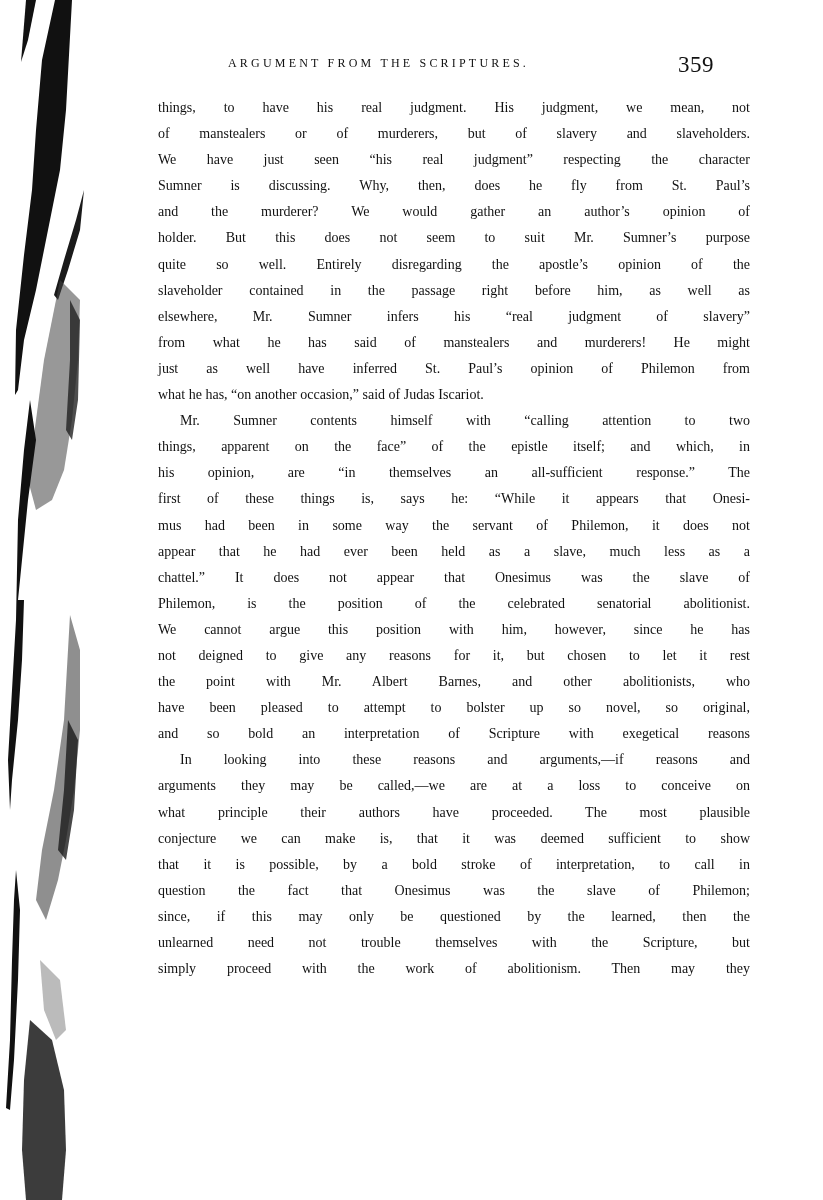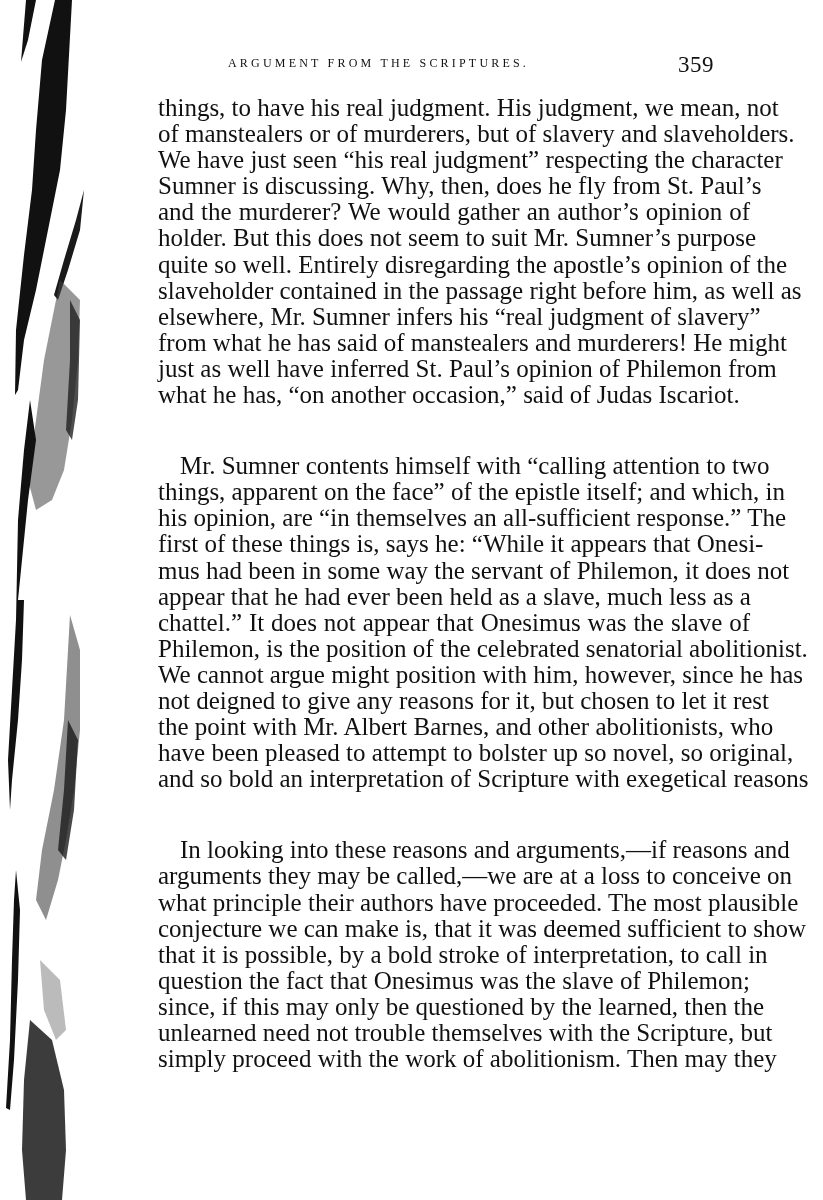--- a/index.html
+++ b/index.html
@@ -35,36 +35,35 @@
       top: 52px;
       left: 678px;
       font-size: 23px;
       letter-spacing: 0.5px;
     }
     .text-block {
       position: absolute;
       top: 95px;
       left: 158px;
       width: 592px;
-      font-size: 25px;
+      font-size: 14px;
       line-height: 26.1px;
     }
     .line {
       display: block;
       white-space: nowrap;
       text-align: justify;
       text-align-last: justify;
       height: 26.1px;
     }
     .line.last {
       text-align-last: left;
     }
     .line.indent {
       padding-left: 22px;
-      margin-top: 45px;
     }
   </style>
 </head>
 <body>
 
 <svg class="binding-edge" viewBox="0 0 140 1200" preserveAspectRatio="none" xmlns="http://www.w3.org/2000/svg">
 
   <path d="M26,0 L36,0 L28,40 L21,62 Z" fill="#111"></path>
 
   <path d="M55,0 L72,0 L66,110 L60,170 L48,230 L36,290 L24,340 L18,390 L15,395 L16,330 L24,255 L32,190 L36,130 L42,60 Z" fill="#111"></path>
@@ -102,21 +101,21 @@
   <span class="line">just as well have inferred St. Paul’s opinion of Philemon from</span>
   <span class="line last">what he has, “on another occasion,” said of Judas Iscariot.</span>
   <span class="line indent">Mr. Sumner contents himself with “calling attention to two</span>
   <span class="line">things, apparent on the face” of the epistle itself; and which, in</span>
   <span class="line">his opinion, are “in themselves an all-sufficient response.”  The</span>
   <span class="line">first of these things is, says he: “While it appears that Onesi-</span>
   <span class="line">mus had been in some way the servant of Philemon, it does not</span>
   <span class="line">appear that he had ever been held as a slave, much less as a</span>
   <span class="line">chattel.”  It does not appear that Onesimus was the slave of</span>
   <span class="line">Philemon, is the position of the celebrated senatorial abolitionist.</span>
-  <span class="line">We cannot argue might position with him, however, since he has</span>
+  <span class="line">We cannot argue this position with him, however, since he has</span>
   <span class="line">not deigned to give any reasons for it, but chosen to let it rest</span>
   <span class="line">the point with Mr. Albert Barnes, and other abolitionists, who</span>
   <span class="line">have been pleased to attempt to bolster up so novel, so original,</span>
   <span class="line">and so bold an interpretation of Scripture with exegetical reasons</span>
   <span class="line indent">In looking into these reasons and arguments,—if reasons and</span>
   <span class="line">arguments they may be called,—we are at a loss to conceive on</span>
   <span class="line">what principle their authors have proceeded.  The most plausible</span>
   <span class="line">conjecture we can make is, that it was deemed sufficient to show</span>
   <span class="line">that it is possible, by a bold stroke of interpretation, to call in</span>
   <span class="line">question the fact that Onesimus was the slave of Philemon;</span>

